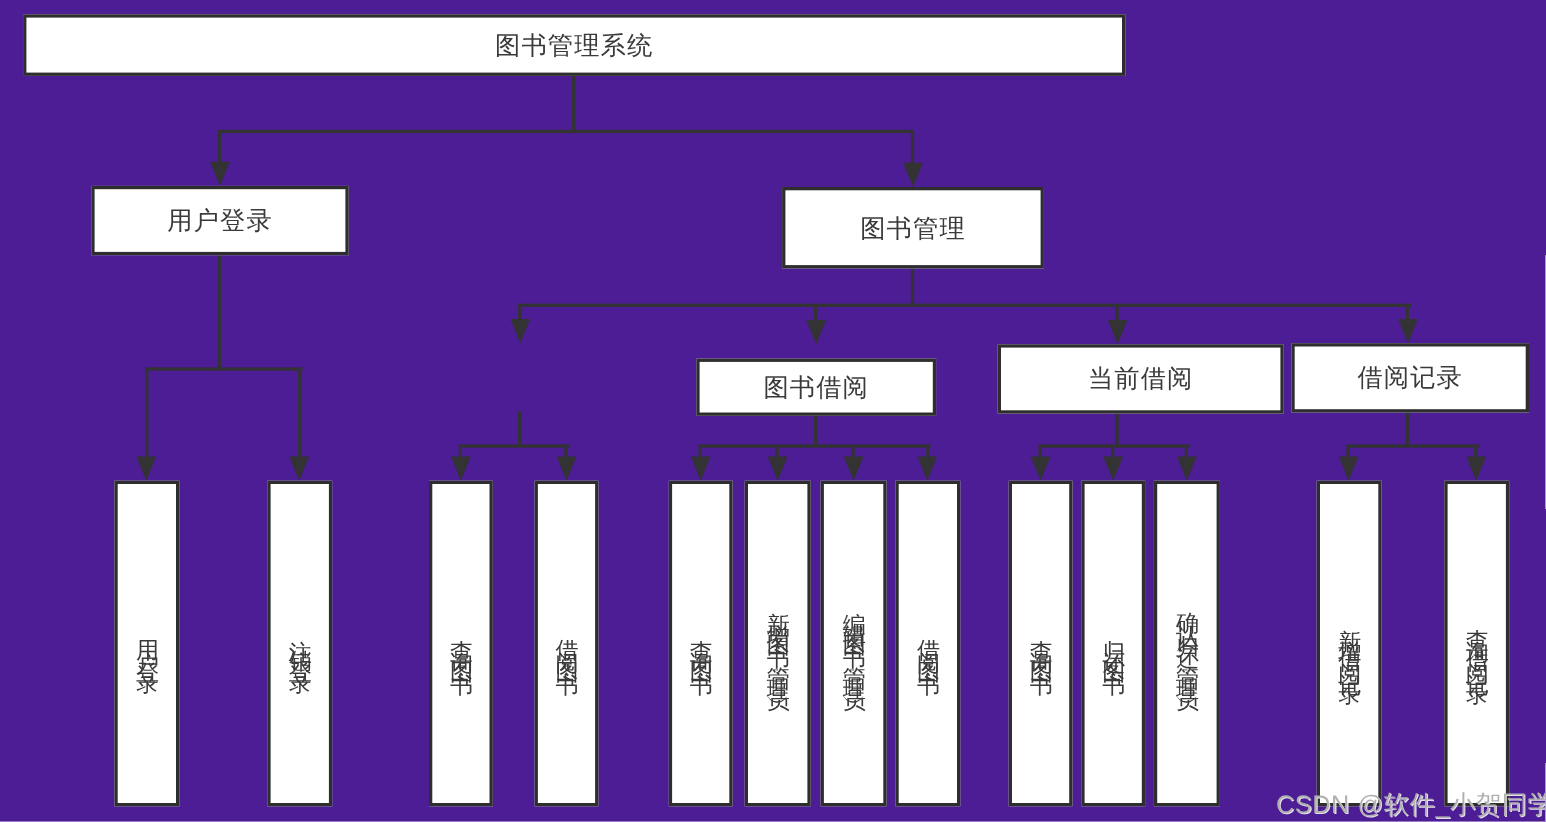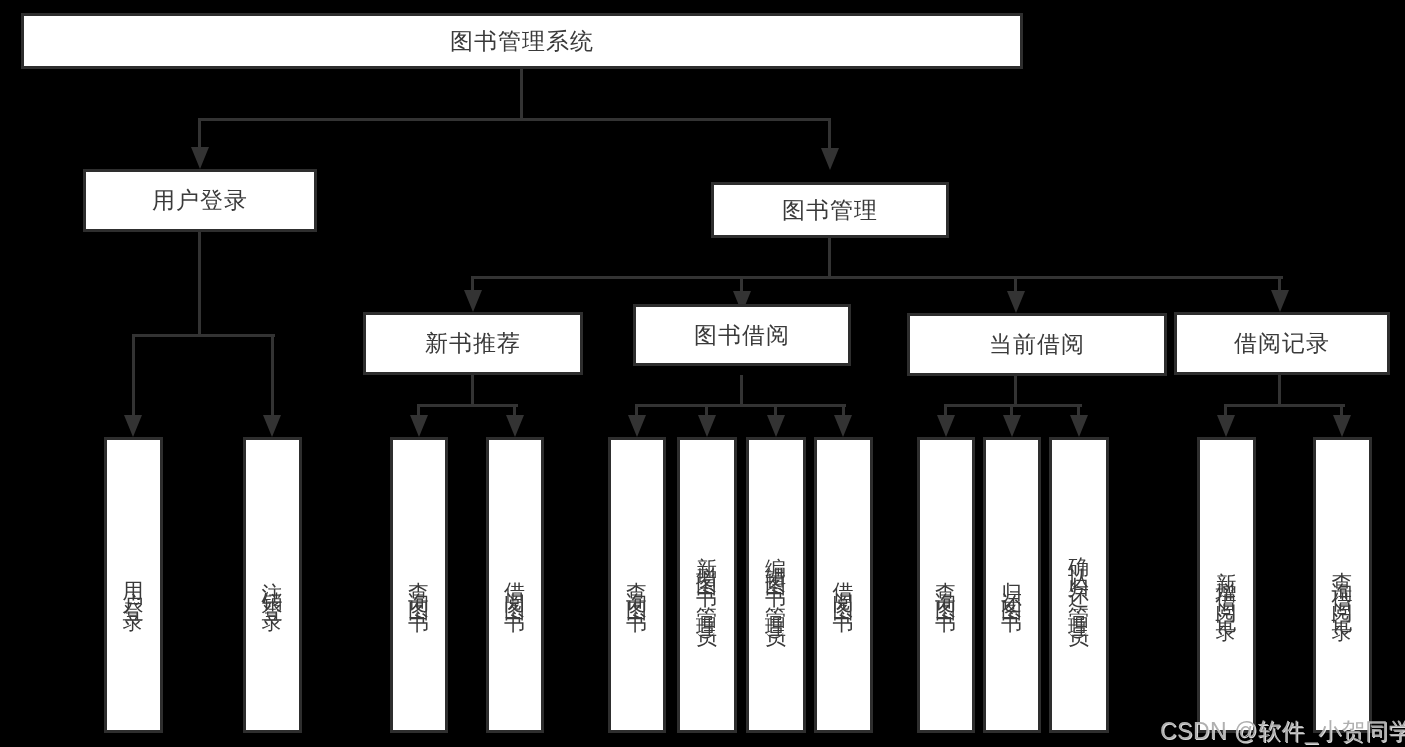--- a/index.html
+++ b/index.html
@@ -1,19 +1,19 @@
 <!DOCTYPE html>
 <html><head>
 <meta charset="utf-8">
 <style>
   html,body{margin:0;padding:0;background:#ffffff;}
   .canvas{
     position:relative;
     width:1405px;height:747px;
-    background:#000000;
+    background:#4c1d95;
     font-family:"Liberation Sans",sans-serif;
     overflow:hidden;
   }
   .box{
     position:absolute;
     box-sizing:border-box;
     background:#ffffff;
     border:3px solid #2e2e2e;
     display:flex;align-items:center;justify-content:center;
     font-size:23px;color:#3a3a3a;letter-spacing:1px;
@@ -44,24 +44,23 @@
   }
 </style>
 </head>
 <body>
 
 <div class="canvas">
 
   <div class="box" style="left:21px;top:13px;width:1002px;height:56px">图书管理系统</div>
 
   <div class="box" style="left:83px;top:169px;width:234px;height:63px">用户登录</div>
-  <div class="box" style="left:711px;top:182px;width:238px;height:56px">图书管理</div>
+  <div class="box" style="left:711px;top:170px;width:238px;height:74px">图书管理</div>
 
-  <div class="box" style="left:363px;top:312px;width:220px;height:63px">新书推荐</div>
-  <div class="box" style="left:633px;top:304px;width:218px;height:62px">图书借阅</div>
+  <div class="box" style="left:633px;top:326px;width:218px;height:52px">图书借阅</div>
   <div class="box" style="left:907px;top:313px;width:260px;height:63px">当前借阅</div>
   <div class="box" style="left:1174px;top:312px;width:216px;height:63px">借阅记录</div>
 
   <div class="box vbox" style="left:104px;top:437px;width:59px">用户登录</div>
   <div class="box vbox" style="left:243px;top:437px;width:59px">注销登录</div>
 
   <div class="box vbox" style="left:390px;top:437px;width:58px">查询图书</div>
   <div class="box vbox" style="left:486px;top:437px;width:58px">借阅图书</div>
 
   <div class="box vbox" style="left:608px;top:437px;width:58px">查询图书</div>

